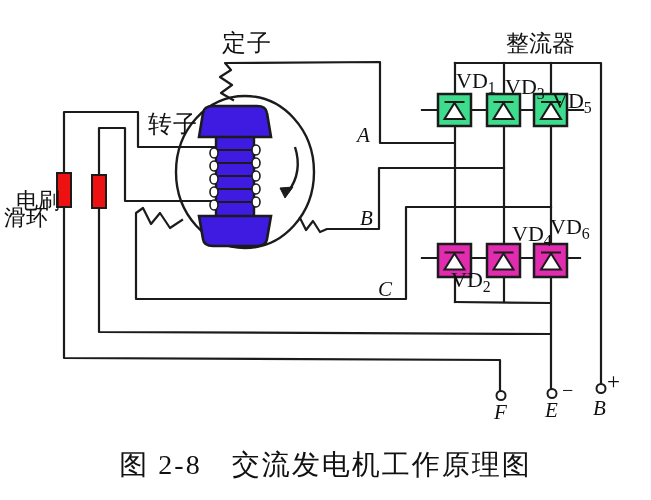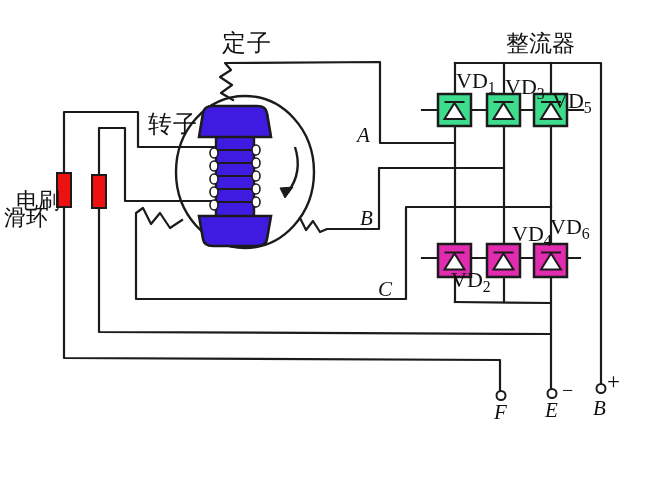--- a/index.html
+++ b/index.html
@@ -135,13 +135,14 @@
   <div class="lbl vd" style="left:451px; top:219px;margin-top:48px;"><span>VD</span><sub>2</sub></div>
   <div class="lbl vd" style="left:512px; top:221px;"><span>VD</span><sub>4</sub></div>
   <div class="lbl vd" style="left:550px; top:214px;"><span>VD</span><sub>6</sub></div>
 
   <div class="lbl term" style="left:494px; top:400px;">F</div>
   <div class="lbl term" style="left:545px; top:398px;">E</div>
   <div class="lbl term" style="left:593px; top:396px;">B</div>
   <div class="lbl sign" style="left:562px; top:379px;">−</div>
   <div class="lbl sign" style="left:607px; top:369px; font-size:23px;">+</div>
 
+  <div class="caption">图 2-8　交流发电机工作原理图</div>
 </div>
 
 </body></html>

